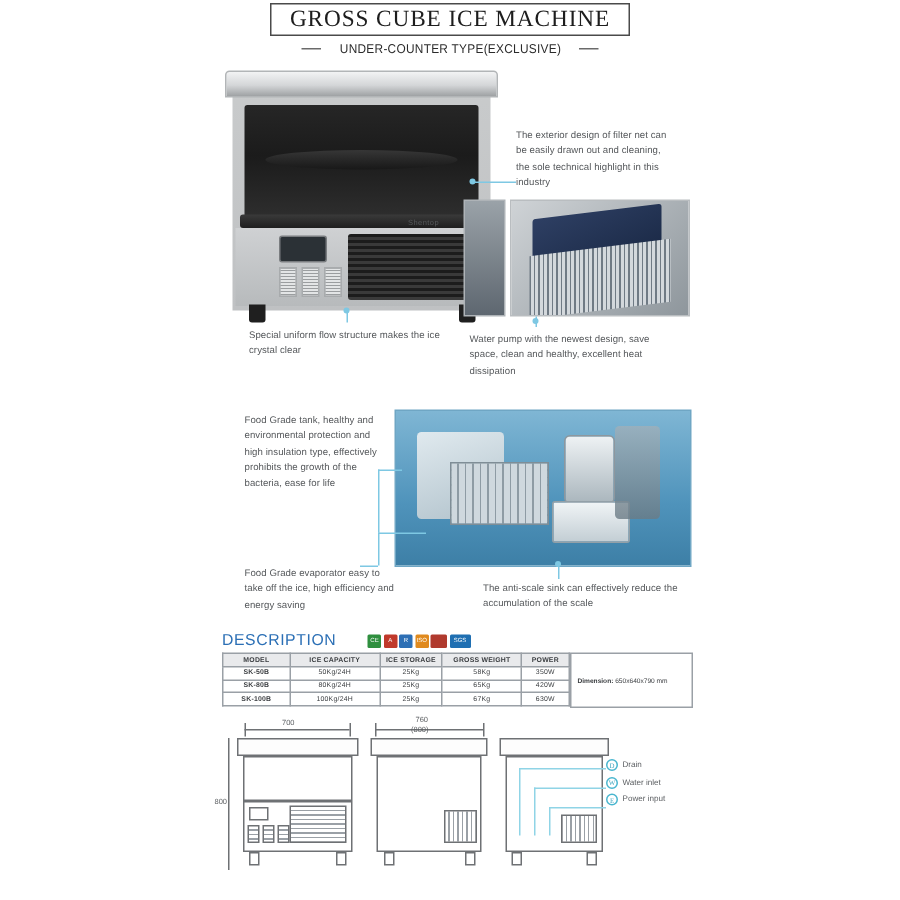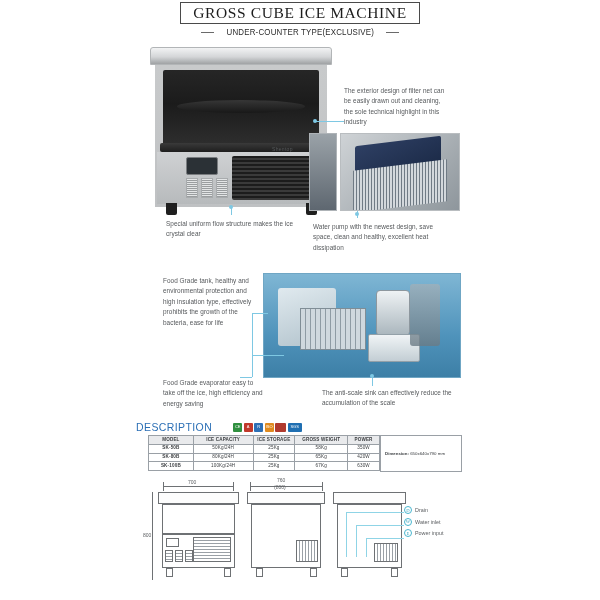--- a/index.html
+++ b/index.html
@@ -90,21 +90,21 @@
   
   .callout { position:absolute; font-size:6.4px; line-height:1.62; color:#55585b; letter-spacing:.05px; }
 
   
   .lead { position:absolute; background:#7ec8e3; }
   .lead-h { height:1px; }
   .lead-v { width:1px; }
   .dot { position:absolute; width:4px; height:4px; border-radius:50%; background:#7ec8e3; }
 
   
-  .desc-row { position:absolute; left:136px; top:421px; display:flex; align-items:center; gap:21px; }
+  .desc-row { position:absolute; left:148px; top:421px; display:flex; align-items:center; gap:21px; }
   .desc-label { font-size:10.5px; color:#2b6fb5; letter-spacing:.4px; font-family:"Liberation Sans", sans-serif; }
   .badges { display:flex; gap:1.5px; align-items:center; }
   .badge { height:9px; min-width:9px; border-radius:1px; display:flex; align-items:center; justify-content:center;
            font-size:4px; color:#fff; padding:0 1px; line-height:1; }
 
   table.spec { position:absolute; left:148px; top:435px; width:232px; border-collapse:collapse; }
   table.spec th, table.spec td {
     border:1px solid #9aa0a6; text-align:center; font-size:4.6px;
     color:#3a3d40; padding:1.6px 0; letter-spacing:.15px; line-height:1;
   }

